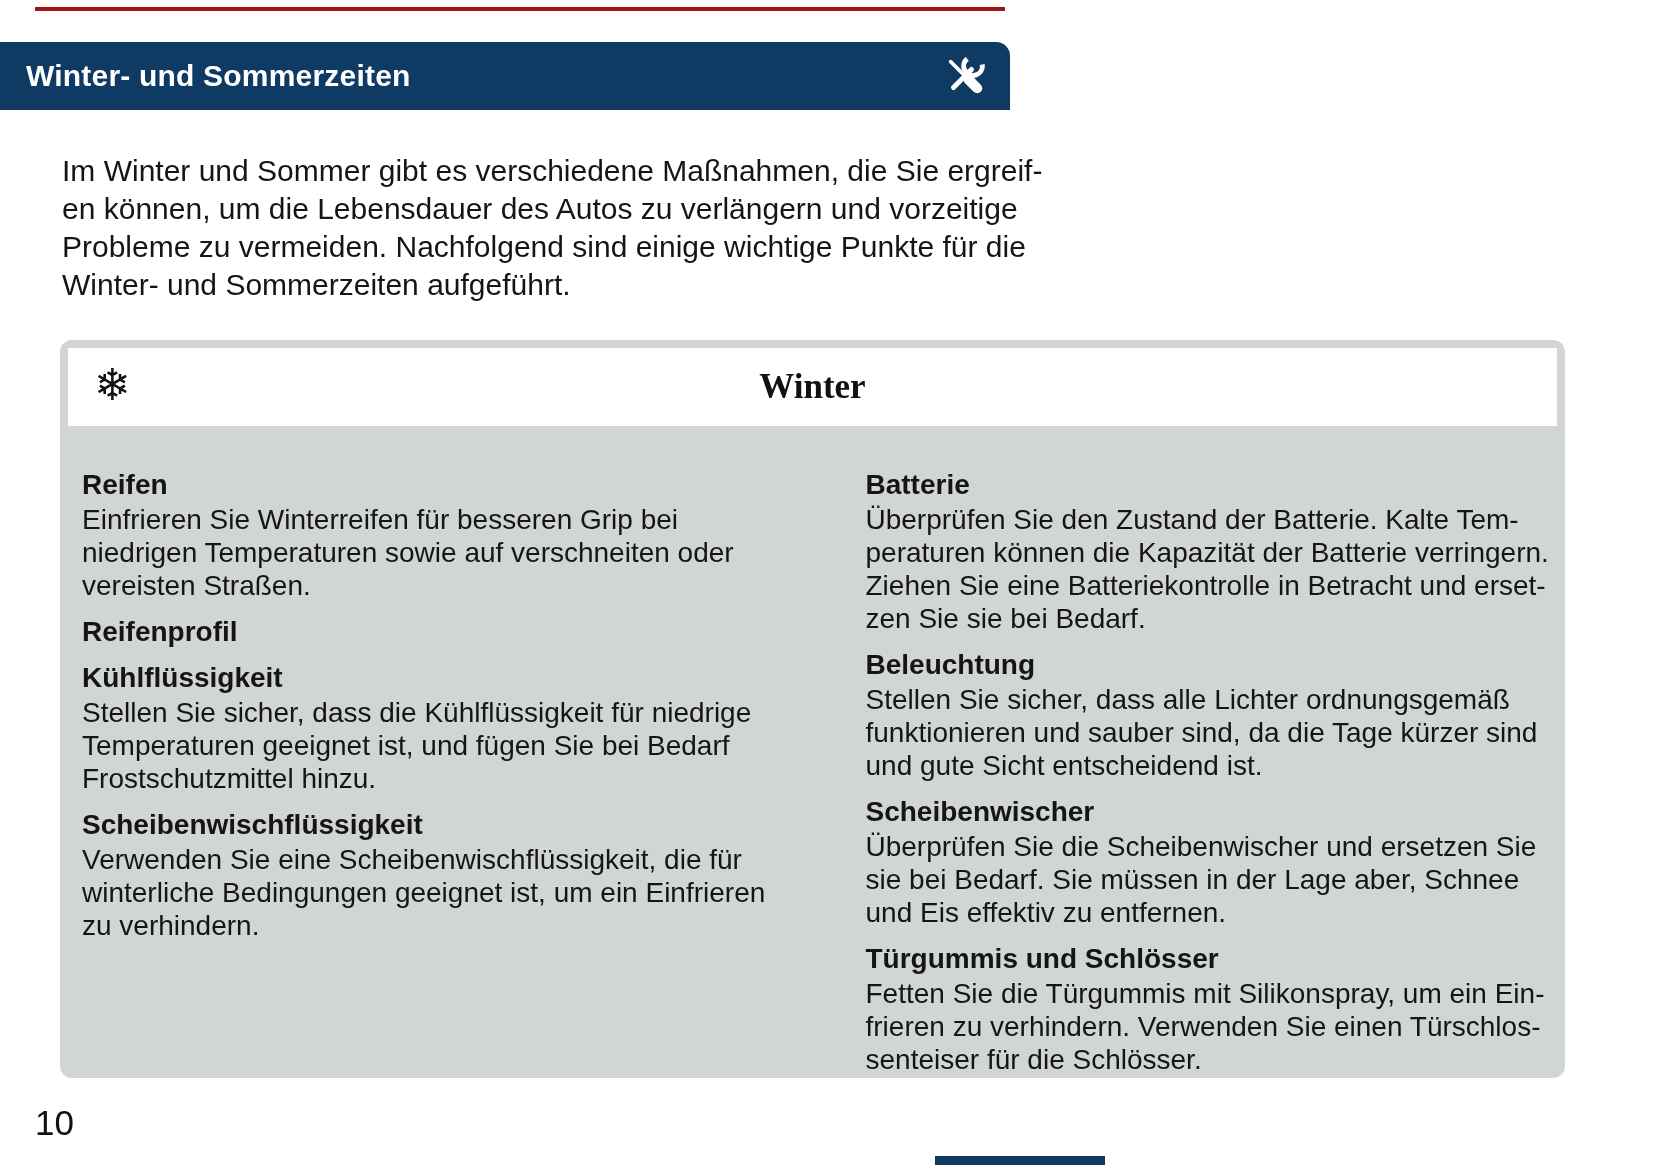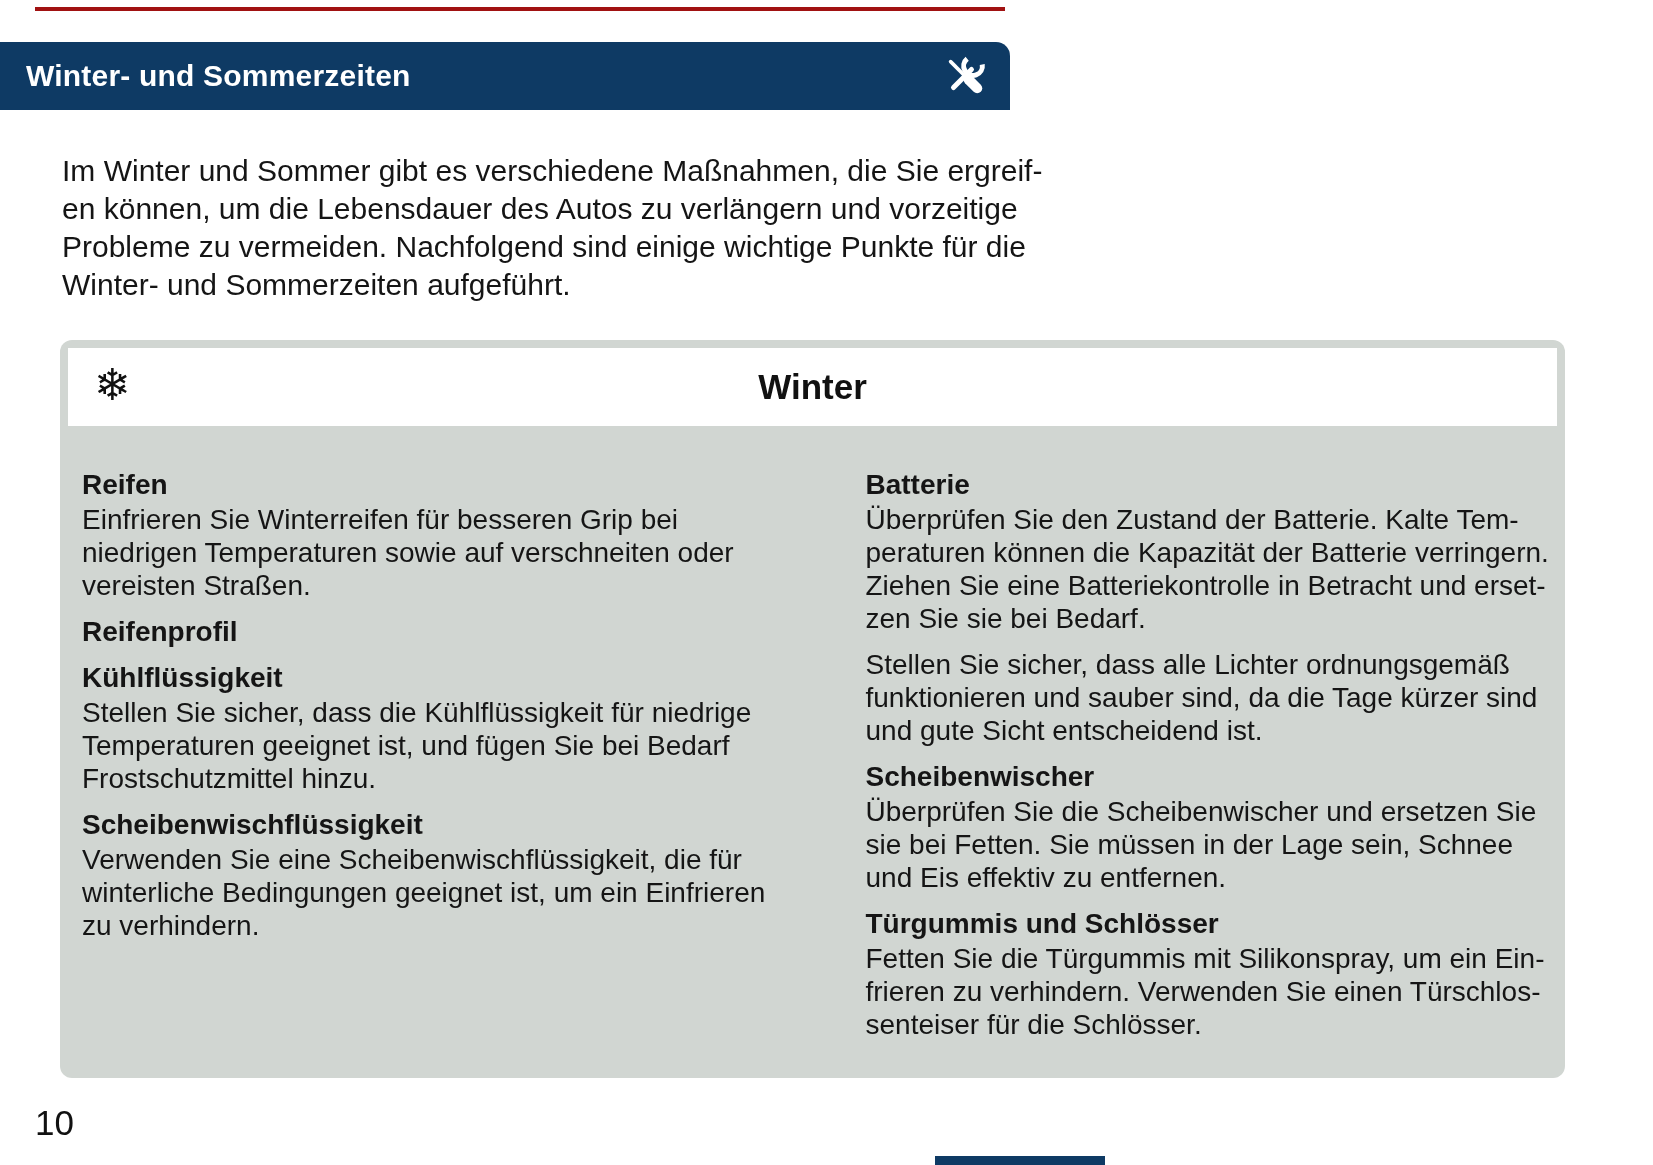--- a/index.html
+++ b/index.html
@@ -54,21 +54,21 @@
     position:relative;
     display:flex; align-items:center; justify-content:center;
   }
   .snowflake {
     position:absolute; left:26px; top:50%;
     transform:translateY(-54%);
     font-family:"DejaVu Sans",sans-serif;
     font-size:44px; color:#111111; line-height:1;
   }
   .winter-title {
-    font-size:35px; font-weight:bold; color:#111111;
+    font-size:35px; font-weight:bold; color:#111111;font-family:Liberation Serif, serif;
   }
   .winter-content {
     display:flex; gap:84px;
     padding:42px 0 0 22px;
   }
   .col { width:700px; }
   .sec { margin-bottom:13px; }
   .sec-heading {
     margin:0 0 2px 0;
     font-size:28px; font-weight:bold; line-height:33px;
@@ -141,28 +141,29 @@
     </div>
     <div class="col">
       <div class="sec">
         <h3 class="sec-heading">Batterie</h3>
         <div class="sec-body">Überprüfen Sie den Zustand der Batterie. Kalte Tem-
 peraturen können die Kapazität der Batterie verringern.
 Ziehen Sie eine Batteriekontrolle in Betracht und erset-
 zen Sie sie bei Bedarf.</div>
       </div>
       <div class="sec">
+        <h3 class="sec-heading">Beleuchtung</h3>
         <div class="sec-body">Stellen Sie sicher, dass alle Lichter ordnungsgemäß
 funktionieren und sauber sind, da die Tage kürzer sind
 und gute Sicht entscheidend ist.</div>
       </div>
       <div class="sec">
         <h3 class="sec-heading">Scheibenwischer</h3>
         <div class="sec-body">Überprüfen Sie die Scheibenwischer und ersetzen Sie
-sie bei Fetten. Sie müssen in der Lage sein, Schnee
+sie bei Bedarf. Sie müssen in der Lage aber, Schnee
 und Eis effektiv zu entfernen.</div>
       </div>
       <div class="sec">
         <h3 class="sec-heading">Türgummis und Schlösser</h3>
         <div class="sec-body">Fetten Sie die Türgummis mit Silikonspray, um ein Ein-
 frieren zu verhindern. Verwenden Sie einen Türschlos-
 senteiser für die Schlösser.</div>
       </div>
     </div>
   </div>

